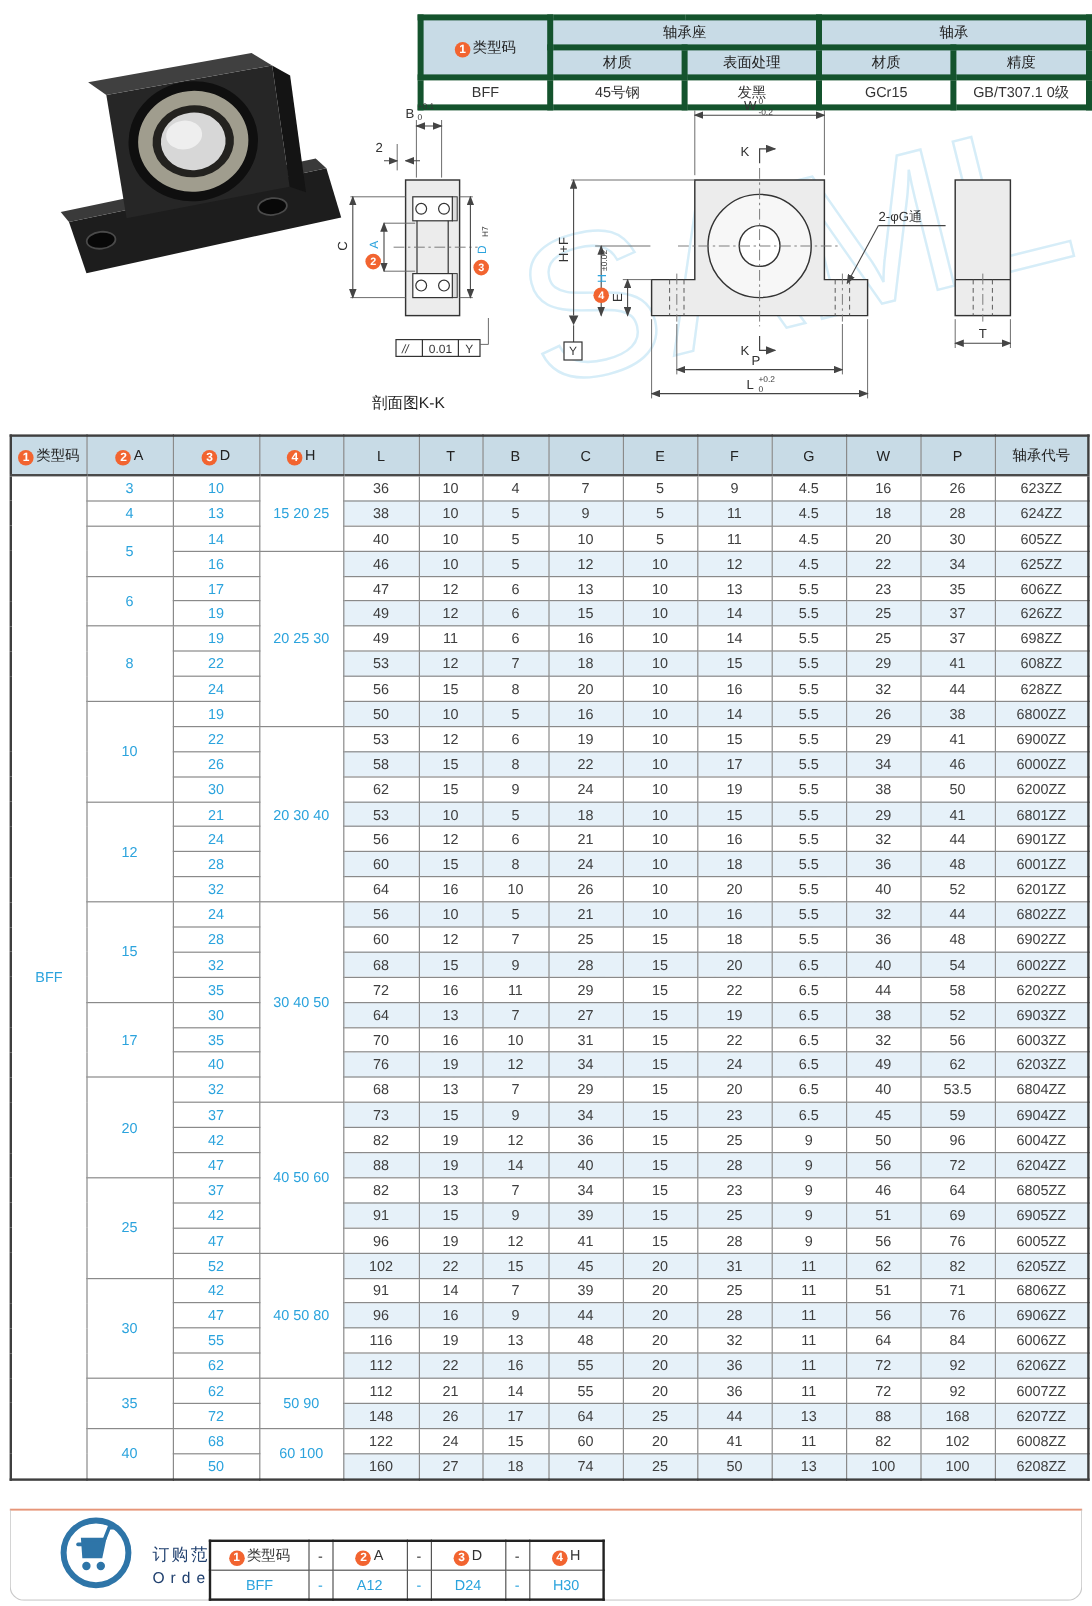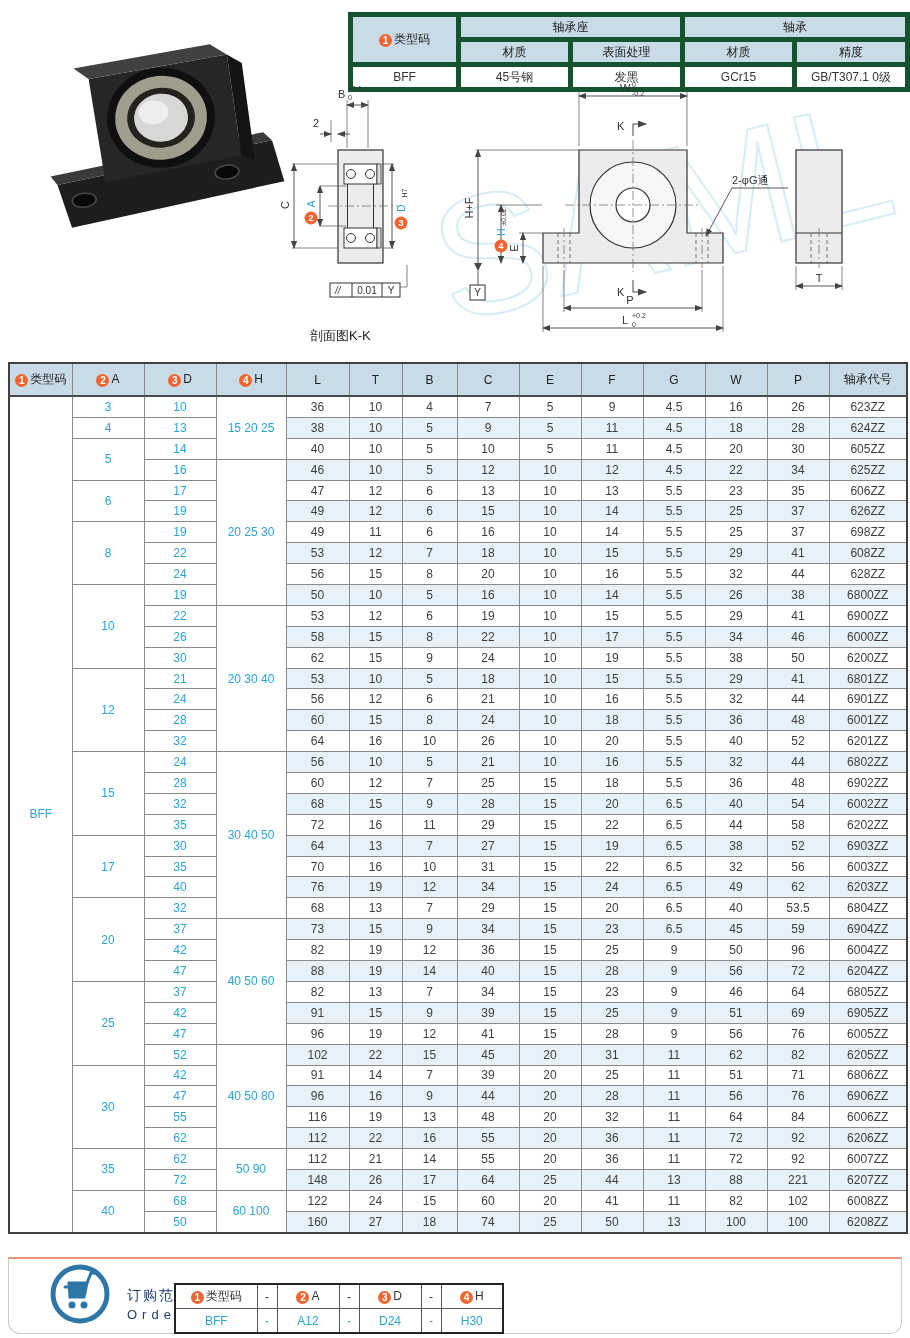--- a/index.html
+++ b/index.html
@@ -795,21 +795,21 @@
       <tr>
         <td class="blue">72</td>
         <td class="num alt">148</td>
         <td class="num alt">26</td>
         <td class="num alt">17</td>
         <td class="num alt">64</td>
         <td class="num alt">25</td>
         <td class="num alt">44</td>
         <td class="num alt">13</td>
         <td class="num alt">88</td>
-        <td class="num alt">221</td>
+        <td class="num alt">168</td>
         <td class="num alt">6207ZZ</td>
       </tr>
       <tr>
         <td class="blue" rowspan="2">40</td>
         <td class="blue">68</td>
         <td class="blue" rowspan="2">60 100</td>
         <td class="num">122</td>
         <td class="num">24</td>
         <td class="num">15</td>
         <td class="num">60</td>

